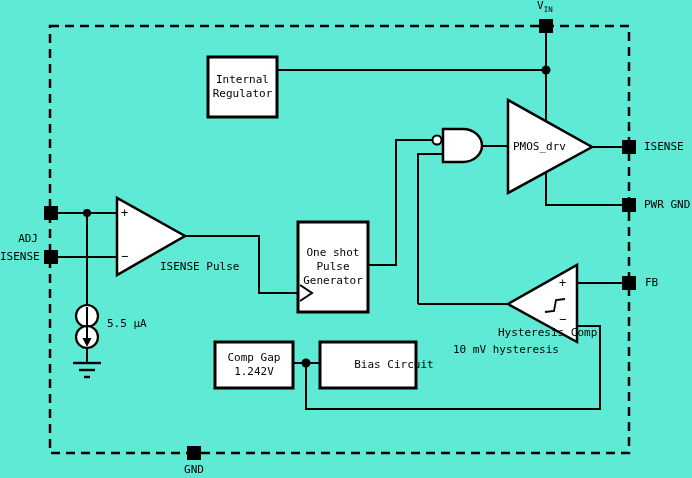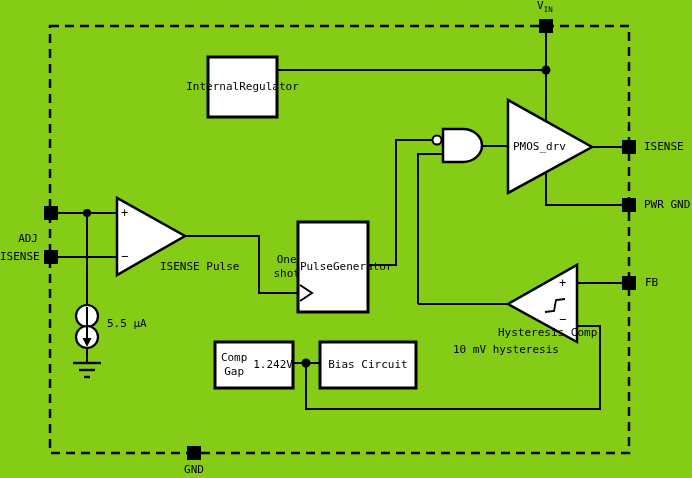--- a/index.html
+++ b/index.html
@@ -1,24 +1,24 @@
 <!DOCTYPE html>
 <html><head>
 <meta charset="utf-8">
 <style>
   html,body{margin:0;padding:0;background:#ffffff;}
   .canvas{
-    position:relative;width:692px;height:478px;background:#84cc16;
+    position:relative;width:692px;height:478px;background:#5eead4;
     font-family:"DejaVu Sans Mono","Liberation Mono",monospace;
     color:#000;overflow:hidden;
   }
   .schem{position:absolute;left:0;top:0;}
   .lbl{position:absolute;font-size:11px;line-height:14px;white-space:pre;color:#000;}
   .box-lbl{
-    position:absolute;display:flex;align-items:center;justify-content:center;
+    position:absolute;display:flex;flex-direction:column;align-items:center;justify-content:center;
     font-size:11px;line-height:14px;text-align:center;color:#000;
   }
   .sign{position:absolute;font-size:12px;line-height:14px;color:#000;}
   .sub{font-size:7.5px;vertical-align:-3px;letter-spacing:0;}
   .vin{font-size:11px;line-height:12px;}
 </style>
 </head>
 <body>
 
 <div class="canvas">
@@ -102,21 +102,21 @@
   </div>
   <div class="box-lbl" style="left:298px;top:222px;width:70px;height:90px;border-radius:27px;">
     <span>One shot</span>
     <span>Pulse</span>
     <span>Generator</span>
   </div>
   <div class="box-lbl" style="left:215px;top:342px;width:78px;height:46px;">
     <span>Comp Gap</span>
     <span>1.242V</span>
   </div>
-  <div class="box-lbl" style="left:320px;top:342px;width:96px;height:46px;">
+  <div class="box-lbl" style="left:320px;top:342px;width:96px;height:46px;padding-left:26px;">
     <span>Bias Circuit</span>
   </div>
 
   <div class="sign" style="left:121px;top:206px;">+</div>
   <div class="sign" style="left:121px;top:249px;">−</div>
   <div class="lbl" style="left:160px;top:260px;">ISENSE Pulse</div>
 
   <div class="sign" style="left:559px;top:276px;">+</div>
   <div class="sign" style="left:559px;top:312px;">−</div>
   <div class="lbl" style="left:454px;top:326px;padding-left:44px;">Hysteresis Comp</div>

